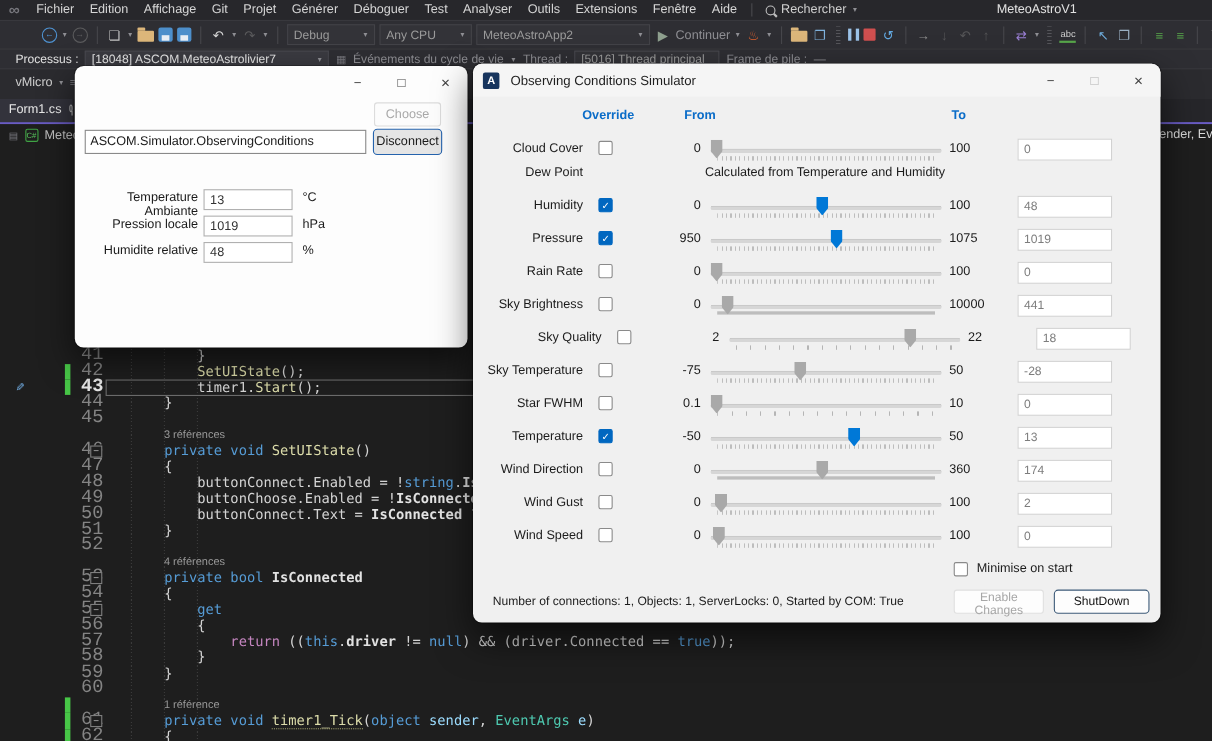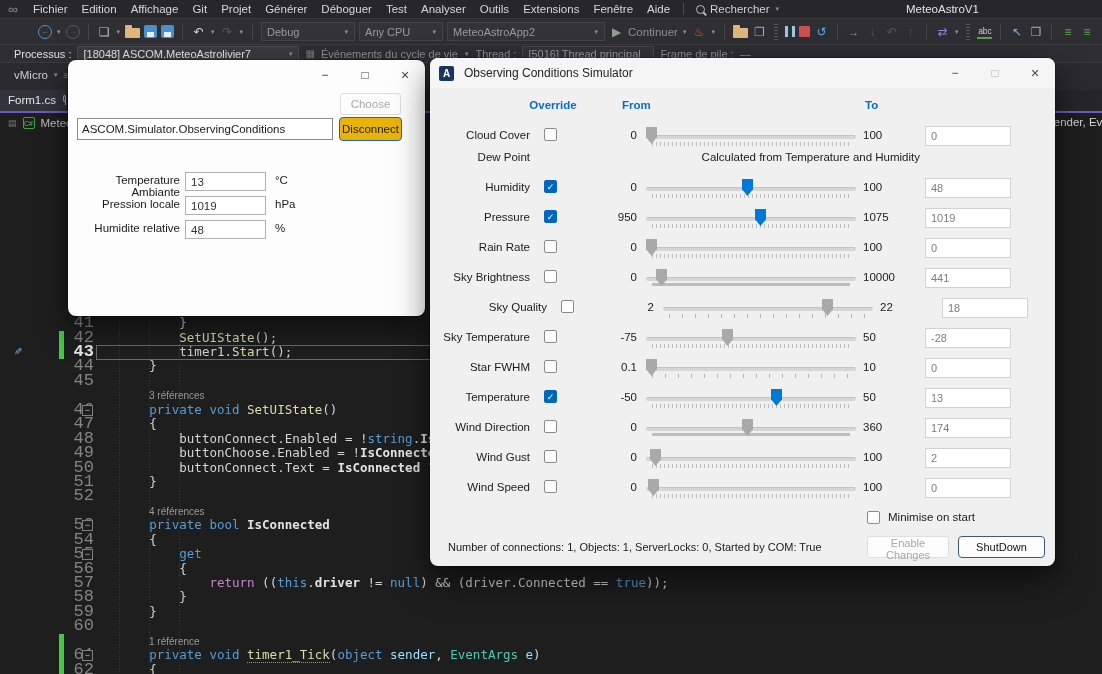--- a/index.html
+++ b/index.html
@@ -89,21 +89,21 @@
   .formicon::before{content:'';position:absolute;left:1px;top:1px;width:5px;height:5px;background:#c0392b;}
   .formicon::after{content:'';position:absolute;right:1px;bottom:1px;width:5px;height:5px;background:#2e6db4;}
   .wtitle{font-size:12px;color:#1f1f1f;}
   .wbtns{position:absolute;right:0;top:0;height:30px;display:flex;}
   .wbtn{width:40px;text-align:center;line-height:30px;color:#444;font-size:12px;}
   .wbtn.dim{color:#b5b5b5;}
   .btn-choose{position:absolute;left:272px;top:33px;width:61px;height:22px;background:#fcfcfc;border:1px solid #dcdcdc;
               border-radius:3px;color:#a8a8a8;font-size:11.5px;}
   .tpl-input{position:absolute;left:9px;top:58px;width:256px;height:22px;border:1px solid #8a8a8a;background:#fff;
              font-size:11.5px;color:#1a1a1a;padding:0 4px;box-sizing:border-box;font-family:"Liberation Sans",sans-serif;}
-  .btn-disc{position:absolute;left:271px;top:57px;width:63px;height:24px;background:#eab308;border:1.5px solid #2563ad;
+  .btn-disc{position:absolute;left:271px;top:57px;width:63px;height:24px;background:#e5e5e5;border:1.5px solid #2563ad;
             border-radius:4px;color:#1a1a1a;font-size:11.5px;}
   .trow-label{position:absolute;left:0;width:112px;text-align:right;color:#1a1a1a;}
   .trow-val{position:absolute;left:117px;width:81px;height:19px;border:1px solid #b0b0b0;background:#fff;
             line-height:19px;padding-left:5px;box-sizing:border-box;color:#333;}
   .trow-unit{position:absolute;left:207px;color:#1a1a1a;}
 
   
   .ocs{left:430px;top:58px;width:625px;height:508px;background:#f0f0f0;border-radius:8px;z-index:20;
        box-shadow:0 14px 34px rgba(0,0,0,.6),0 0 0 1px rgba(0,0,0,.25);font-size:11.5px;color:#1b1b1b;}
   .ocs-title{position:absolute;left:0;top:0;right:0;height:30px;background:#f5f5f5;border-radius:8px 8px 0 0;
@@ -121,21 +121,21 @@
   .sticks{position:absolute;left:222px;top:20px;width:198px;height:4px;}
   .sticks.dense{background:repeating-linear-gradient(90deg,#bdbdbd 0 1px,transparent 1px 4px);}
   .sticks.sparse{background:repeating-linear-gradient(90deg,#b5b5b5 0 1px,transparent 1px 13px);}
   .sticks.bar{background:#bdbdbd;height:3px;top:19px;}
   .sthumb{position:absolute;top:5px;width:11px;height:17px;background:#a9a9a9;
           clip-path:polygon(0 0,100% 0,100% 60%,50% 100%,0 60%);}
   .sthumb.on{background:#0078d7;}
   .sto{position:absolute;left:433px;top:7px;width:60px;}
   .sval{position:absolute;left:495px;top:4px;width:86px;height:20px;background:#fff;border:1px solid #d2d2d2;
         color:#7d7d7d;font-size:11px;line-height:18px;padding-left:5px;box-sizing:border-box;}
-  .snote{position:absolute;left:150px;top:7px;width:340px;text-align:right;color:#1b1b1b;}
+  .snote{position:absolute;left:150px;top:7px;width:340px;text-align:center;color:#1b1b1b;}
   .ocs-min{position:absolute;left:437px;top:453px;width:13px;height:13px;border:1px solid #8a8a8a;border-radius:2px;background:#fff;box-sizing:border-box;}
   .ocs-minlab{position:absolute;left:458px;top:453px;color:#1b1b1b;}
   .ocs-status{position:absolute;left:18px;top:483px;color:#1b1b1b;font-size:11px;}
   .btn-enable{position:absolute;left:437px;top:478px;width:82px;height:22px;background:#fdfdfd;border:1px solid #e0e0e0;
               border-radius:3px;color:#a6a6a6;font-size:11px;}
   .btn-shut{position:absolute;left:528px;top:478px;width:87px;height:22px;background:#fdfdfd;border:1.5px solid #3c5a78;
             border-radius:4px;color:#111;font-size:11px;}
   button{font-family:"Liberation Sans",sans-serif;padding:0;}
 </style>
 </head>
@@ -177,21 +177,21 @@
       <span class="tcaret" data-name="chevron-down-icon">▾</span>
       <span class="ticon" data-name="open-folder-icon"></span>
       <span class="ticon" data-name="save-icon"></span>
       <span class="ticon" data-name="save-all-icon"></span>
       <span class="tsep" data-name="separator"></span>
       <span class="ticon" data-name="undo-icon" style="color: rgb(216, 216, 216);">↶</span>
       <span class="tcaret" data-name="chevron-down-icon">▾</span>
       <span class="ticon dim" data-name="redo-icon" style="color: rgb(120, 120, 120);">↷</span>
       <span class="tcaret" data-name="chevron-down-icon">▾</span>
       <span class="tsep" data-name="separator"></span>
-      <span class="tcombo" data-name="configuration-combo" style="width: 94px;">
+      <span class="tcombo" data-name="configuration-combo" style="width: 80px;">
         <span>Debug</span>
         <span class="tcaret">▾</span>
       </span>
       <span class="tcombo" data-name="platform-combo" style="width: 84px;">
         <span>Any CPU</span>
         <span class="tcaret">▾</span>
       </span>
       <span class="tcombo" data-name="startup-project-combo" style="width: 158px;">
         <span>MeteoAstroApp2</span>
         <span class="tcaret">▾</span>

